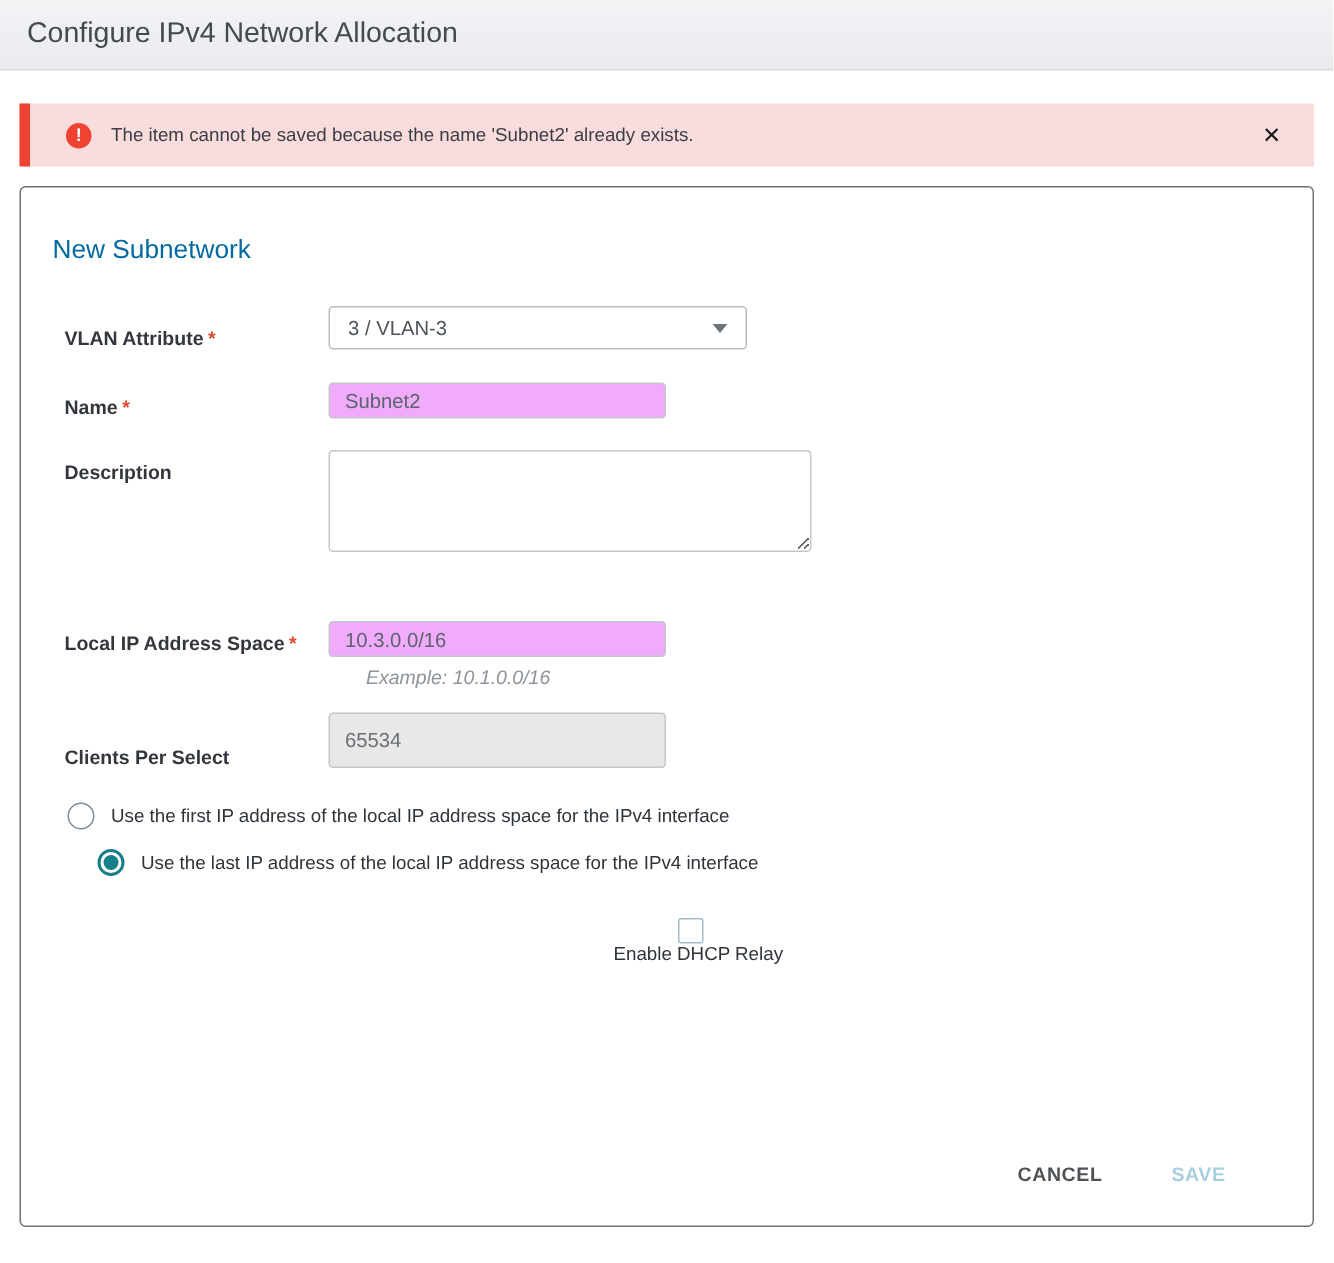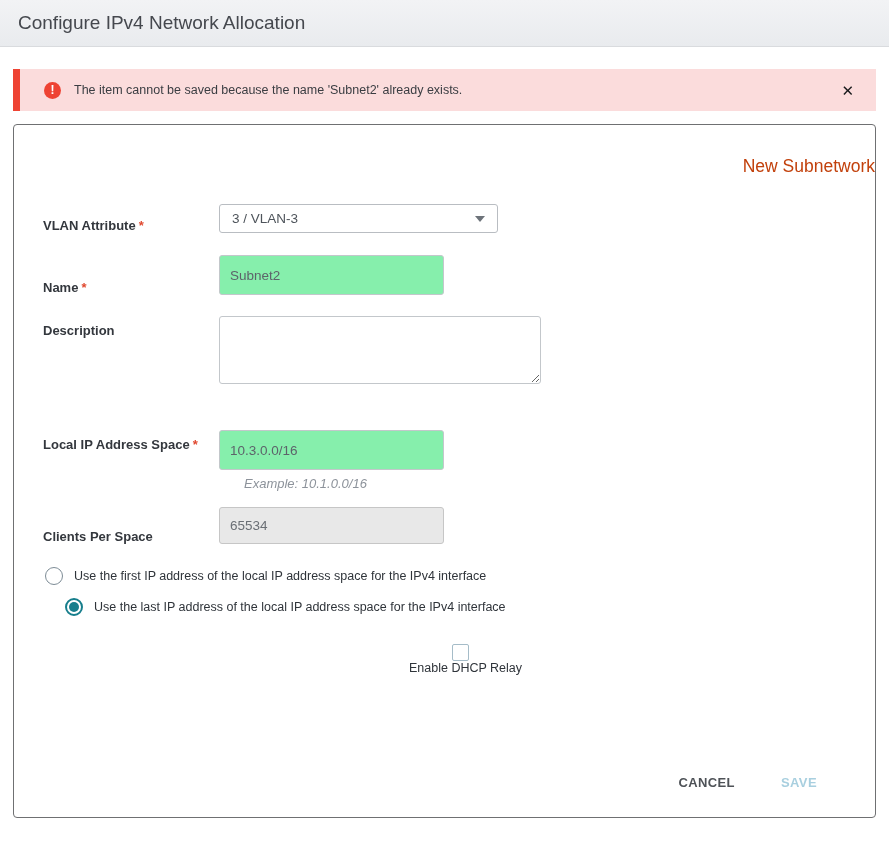--- a/index.html
+++ b/index.html
@@ -38,21 +38,21 @@
     background:none; border:none; cursor:pointer;
     font-size:15px; color:#17181a; font-family:inherit; line-height:1;
   }
 
   
   .card {
     margin-top:13px; height:694px;
     border:1px solid #6f7072; border-radius:4px;
     background:#fff; position:relative;
   }
-  .card-title { margin:31px 0 0 21px; font-size:17.5px; color:#c2410c; font-weight:400;text-align:right; }
+  .card-title { margin:31px 0 0 21px; font-size:17.5px; color:#0369a1; font-weight:400; }
   .section-heading { margin:23px 0 0 29px; font-size:13px; font-weight:700; color:#33373d; }
 
   
   .row { display:flex; align-items:flex-end; margin-left:29px; }
   .row.top { align-items:flex-start; }
   .row.top .label { padding-top:7px; }
   .label { width:176px; min-width:176px; font-size:13px; font-weight:700; color:#33373d; }
   .req { color:#e0482f; margin-left:3px; font-weight:700; }
 
   .select-box {
@@ -62,24 +62,24 @@
     display:flex; align-items:center; justify-content:space-between;
     padding:0 12px; font-size:13.5px; color:#4e545b;
   }
   .caret {
     width:0; height:0;
     border-left:5px solid transparent; border-right:5px solid transparent;
     border-top:6px solid #6d737a;
   }
 
   input.text {
-    width:225px; height:40px;
+    width:225px; height:24px;
     border:1px solid #c3c7cb; border-radius:3px;
     padding:0 10px; font-size:13.5px; color:#5d636a;
-    font-family:inherit; background:#86efac;
+    font-family:inherit; background:#f0abfc;
   }
   textarea.desc {
     width:322px; height:68px;
     border:1px solid #c3c7cb; border-radius:3px;
     resize:both; font-family:inherit; font-size:13.5px; color:#5d636a; padding:6px 8px;
   }
   input.text.disabled { background:#e8e8e8; border-color:#c6c6c6; color:#6a6f75; height:37px; }
 
   .hint { font-style:italic; color:#8d939b; font-size:13px; margin:6px 0 0 25px; }
 
@@ -153,21 +153,21 @@
       <div class="label">
         <span>Local IP Address Space</span><span class="req">*</span>
       </div>
       <div>
         <input class="text" type="text" value="10.3.0.0/16" style="">
         <div class="hint">Example: 10.1.0.0/16</div>
       </div>
     </div>
 
     <div class="row" style="margin-top:16px;">
-      <div class="label">Clients Per Space</div>
+      <div class="label">Clients Per Select</div>
       <input class="text disabled" type="text" disabled="" value="65534" style="">
     </div>
 
     <div class="option-row" style="margin-top:23px;">
       <span class="radio"></span>
       <span class="option-label">Use the first IP address of the local IP address space for the IPv4 interface</span>
     </div>
     <div class="option-row" style="margin-top:13px;padding-left:20px;">
       <span class="radio checked"></span>
       <span class="option-label">Use the last IP address of the local IP address space for the IPv4 interface</span>

